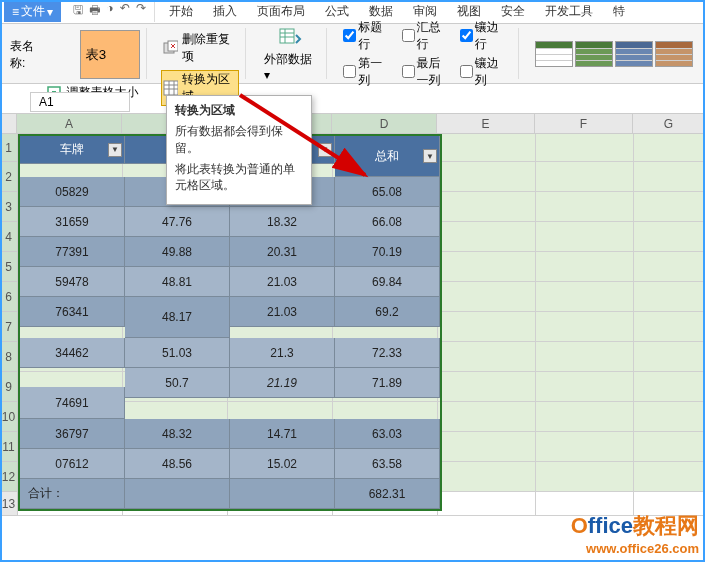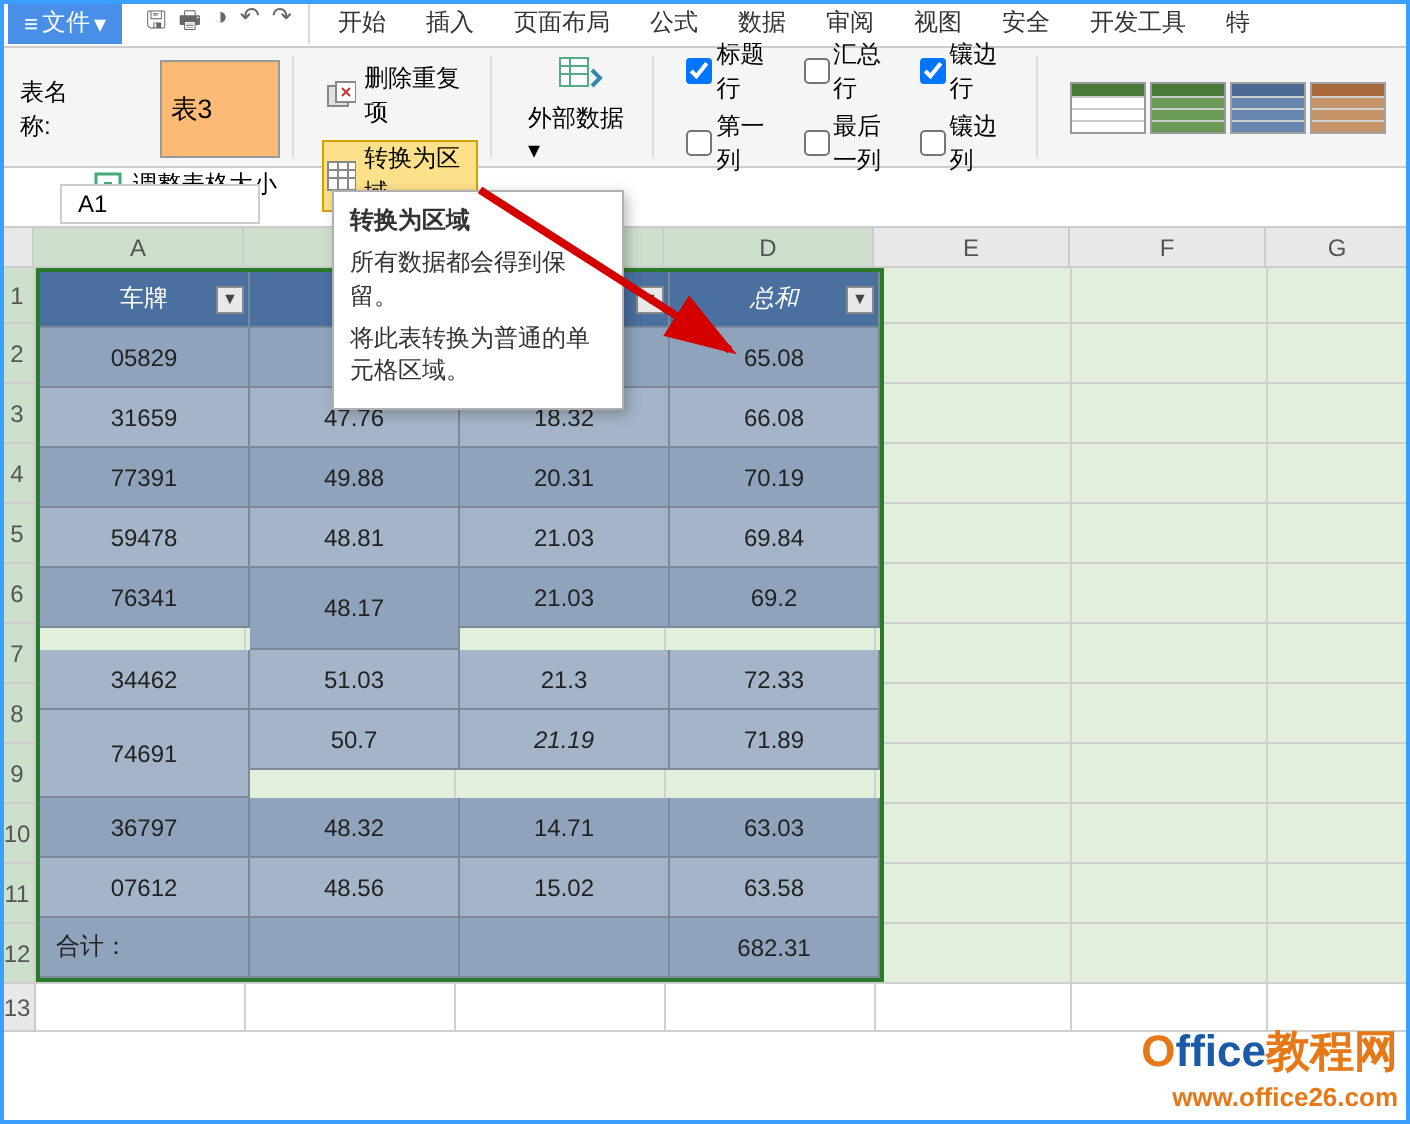--- a/index.html
+++ b/index.html
@@ -246,21 +246,21 @@
               <div class="dd">▼</div>
             </div>
             <div class="dt-cell dt-head" style="width: 105px; height: 28px;">
               <span></span>
               <div class="dd">▼</div>
             </div>
             <div class="dt-cell dt-head" style="width: 105px; height: 28px;">
               <span>次称重</span>
               <div class="dd">▼</div>
             </div>
-            <div class="dt-cell dt-head" style="width: 105px; height: 28px; font-style: italic;">
+            <div class="dt-cell dt-head" style="width: 105px; height: 41px;">
               <span>总和</span>
               <div class="dd">▼</div>
             </div>
           </div>
           <div class="dt-row">
             <div class="dt-cell" style="width: 105px; height: 30px;">05829</div>
             <div class="dt-cell" style="width: 105px; height: 30px;"></div>
             <div class="dt-cell" style="width: 105px; height: 30px;">6.38</div>
             <div class="dt-cell" style="width: 105px; height: 30px;">65.08</div>
           </div>
@@ -288,21 +288,21 @@
             <div class="dt-cell" style="width: 105px; height: 30px;">21.03</div>
             <div class="dt-cell" style="width: 105px; height: 30px;">69.2</div>
           </div>
           <div class="dt-row alt">
             <div class="dt-cell" style="width: 105px; height: 30px;">34462</div>
             <div class="dt-cell" style="width: 105px; height: 30px;">51.03</div>
             <div class="dt-cell" style="width: 105px; height: 30px;">21.3</div>
             <div class="dt-cell" style="width: 105px; height: 30px;">72.33</div>
           </div>
           <div class="dt-row alt">
-            <div class="dt-cell" style="width: 105px; height: 44px;">74691</div>
+            <div class="dt-cell" style="width: 105px; height: 32px; margin-top: 19px;">74691</div>
             <div class="dt-cell" style="width: 105px; height: 30px;">50.7</div>
             <div class="dt-cell" style="width: 105px; height: 30px; font-style: italic;">21.19</div>
             <div class="dt-cell" style="width: 105px; height: 30px;">71.89</div>
           </div>
           <div class="dt-row">
             <div class="dt-cell" style="width: 105px; height: 30px;">36797</div>
             <div class="dt-cell" style="width: 105px; height: 30px;">48.32</div>
             <div class="dt-cell" style="width: 105px; height: 30px;">14.71</div>
             <div class="dt-cell" style="width: 105px; height: 30px;">63.03</div>
           </div>

